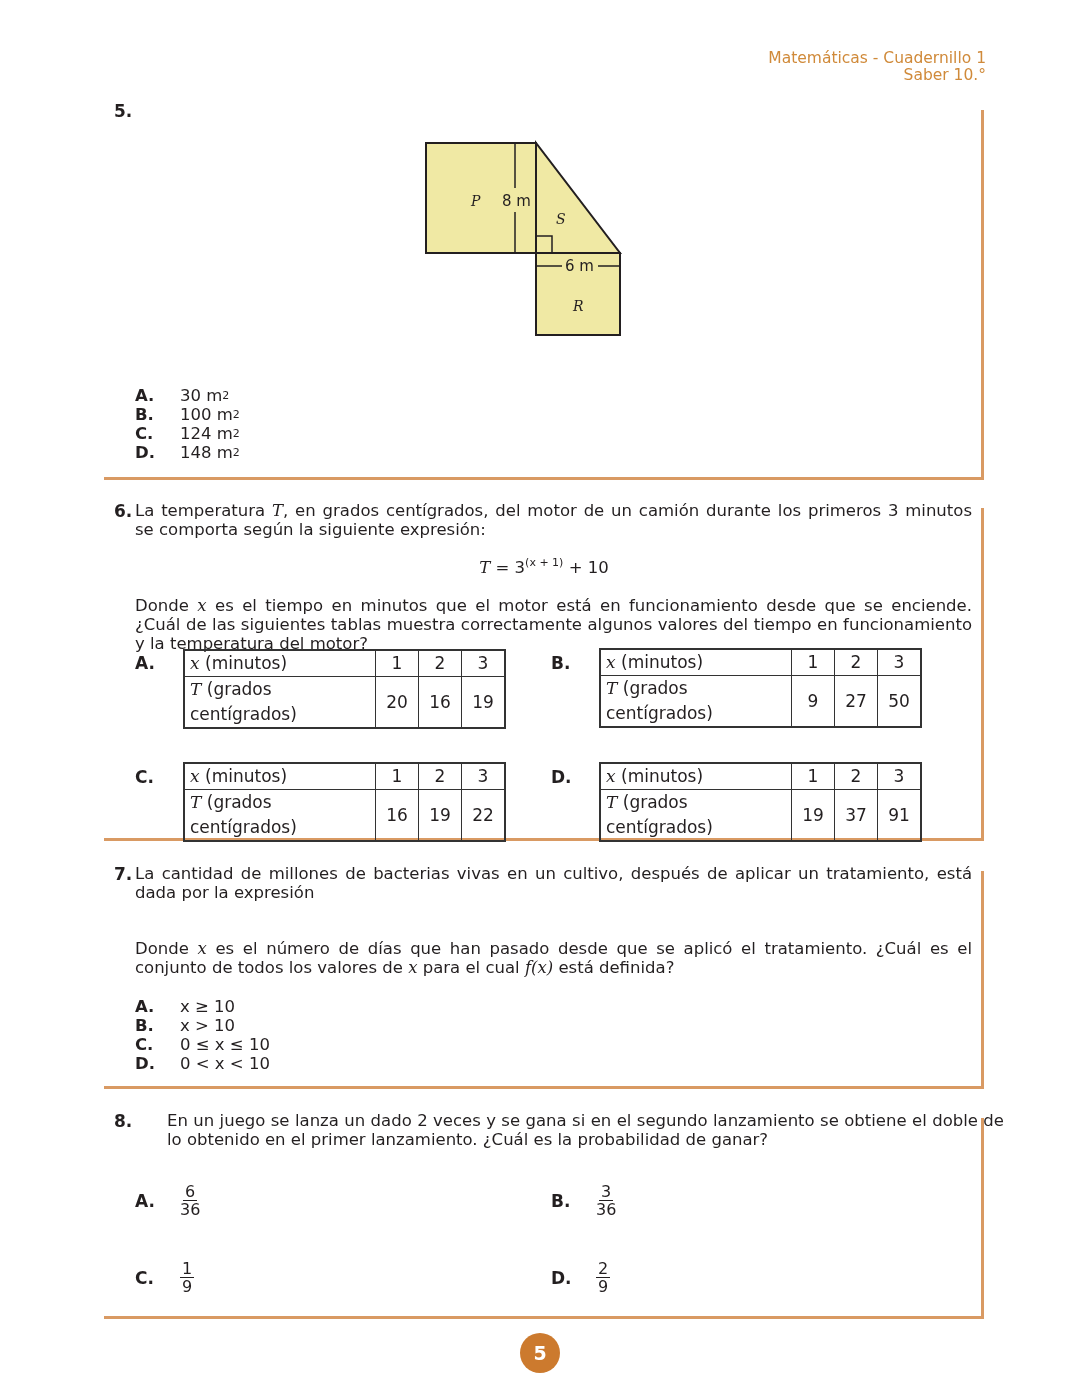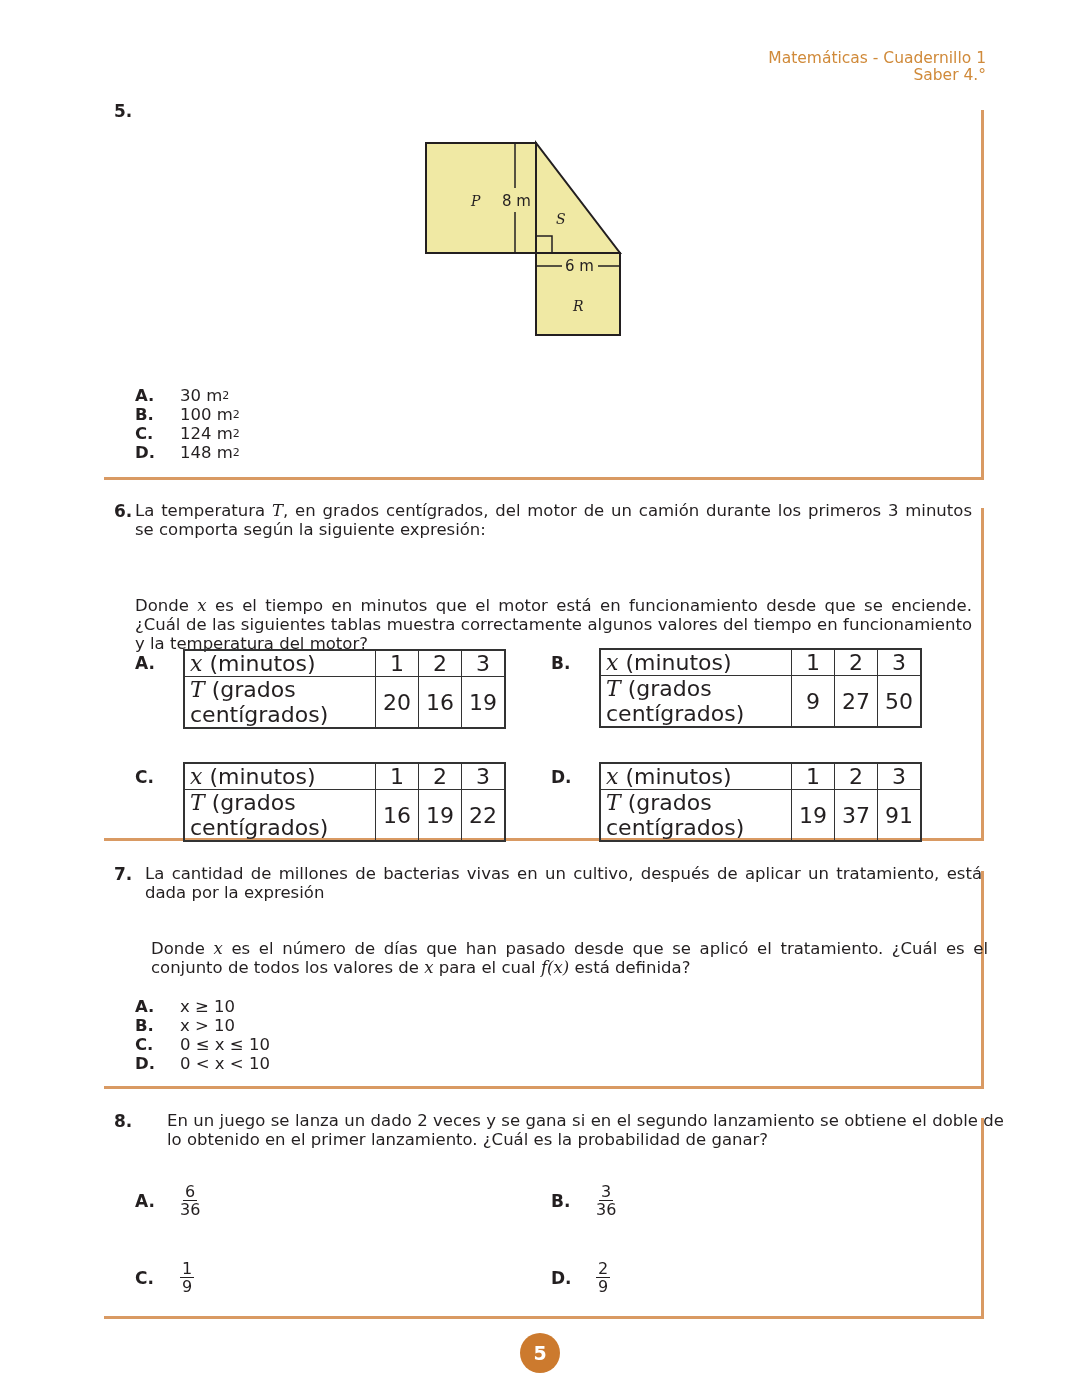--- a/index.html
+++ b/index.html
@@ -16,42 +16,42 @@
   .q .frame-r { position: absolute; right: 0; width: 3px; background: #d99a63; }
   .q .frame-b { position: absolute; left: 0; right: 0; height: 3px; background: #d99a63; }
   .qnum { position: absolute; left: 10px; font-weight: bold; font-size: 17px; }
   .qtext { position: absolute; left: 31px; width: 837px; line-height: 19px; text-align: justify; font-size: 16.5px; }
   .it { font-family: "DejaVu Serif", "Liberation Serif", serif; font-style: italic; }
   .opts { position: absolute; left: 31px; line-height: 19px; }
   .opt { display: flex; }
   .opt .lbl { font-weight: bold; width: 45px; }
   .formula { position: absolute; left: 0; right: 0; text-align: center; font-size: 16.5px; }
   sup { font-size: 11px; }
-  table.vt { border-collapse: collapse; font-size: 22px; position: absolute; }
+  table.vt { border-collapse: collapse; font-size: 17px; position: absolute; }
   table.vt td { border: 1px solid #333; padding: 0 5px; height: 25px; line-height: 25px; }
   table.vt { border: 2px solid #333; }
   table.vt td.h { width: 180px; }
   table.vt td.n { width: 32px; text-align: center; }
   .tlbl { position: absolute; font-weight: bold; font-size: 17px; }
   .frac { display: inline-flex; flex-direction: column; align-items: center; font-size: 16px; line-height: 17px; vertical-align: middle; }
   .frac .num { border-bottom: 1.5px solid #231f20; padding: 0 2px; }
   .fopt { position: absolute; display: flex; align-items: center; }
   .fopt .lbl { font-weight: bold; width: 45px; font-size: 17px; }
   .pagenum {
     position: absolute; left: 520px; top: 1333px; width: 40px; height: 40px;
     border-radius: 50%; background: #cc7a2e; color: #fff; font-weight: bold;
     font-size: 19px; text-align: center; line-height: 40px;
   }
 </style>
 </head>
 <body>
 
 <div class="header">
   <div>Matemáticas - Cuadernillo 1</div>
-  <div>Saber 4.°</div>
+  <div>Saber 10.°</div>
 </div>
 
 <div class="q" style="top:100px;height:380px;">
   <div class="frame-r" style="top:10px;bottom:0;"></div>
   <div class="frame-b" style="bottom:0;"></div>
   <div class="qnum" style="top:1px;">5.</div>
   <svg style="position:absolute;left:320px;top:40px;" width="200" height="200" viewBox="0 0 200 200">
     <rect x="2" y="3" width="110" height="110" fill="#f0e9a4" stroke="#231f20" stroke-width="2"></rect>
     <polygon points="112,3 112,113 196,113" fill="#f0e9a4" stroke="#231f20" stroke-width="2"></polygon>
     <rect x="112" y="113" width="84" height="82" fill="#f0e9a4" stroke="#231f20" stroke-width="2"></rect>
@@ -90,20 +90,23 @@
   </div>
 </div>
 
 <div class="q" style="top:500px;height:341px;">
   <div class="frame-r" style="top:8px;bottom:0;"></div>
   <div class="frame-b" style="bottom:0;"></div>
   <div class="qnum" style="top:1px;">6.</div>
   <div class="qtext" style="top:1px;">
     <span>La temperatura </span><span class="it">T</span><span>, en grados centígrados, del motor de un camión durante los primeros 3 minutos se comporta según la siguiente expresión:</span>
   </div>
+  <div class="formula" style="top:56px;">
+    <span class="it">T</span><span> = 3</span><sup>(x + 1)</sup><span> + 10</span>
+  </div>
   <div class="qtext" style="top:96px;">
     <span>Donde </span><span class="it">x</span><span> es el tiempo en minutos que el motor está en funcionamiento desde que se enciende. ¿Cuál de las siguientes tablas muestra correctamente algunos valores del tiempo en funcionamiento y la temperatura del motor?</span>
   </div>
 
   <div class="tlbl" style="left:31px;top:153px;">A.</div>
   <table class="vt" style="left:79px;top:149px;">
     <tbody>
         <tr>
           <td class="h"><span class="it">x</span><span> (minutos)</span></td>
           <td class="n">1</td>
@@ -171,22 +174,22 @@
           <td class="n">91</td>
         </tr>
   </tbody>
     </table>
 </div>
 
 <div class="q" style="top:863px;height:226px;">
   <div class="frame-r" style="top:8px;bottom:0;"></div>
   <div class="frame-b" style="bottom:0;"></div>
   <div class="qnum" style="top:1px;">7.</div>
-  <div class="qtext" style="top:1px;margin-left:10px;">La cantidad de millones de bacterias vivas en un cultivo, después de aplicar un tratamiento, está dada por la expresión</div>
-  <div class="qtext" style="top:76px;margin-left:16px;">
+  <div class="qtext" style="top:1px;">La cantidad de millones de bacterias vivas en un cultivo, después de aplicar un tratamiento, está dada por la expresión</div>
+  <div class="qtext" style="top:76px;">
     <span>Donde </span><span class="it">x</span><span> es el número de días que han pasado desde que se aplicó el tratamiento. ¿Cuál es el conjunto de todos los valores de </span><span class="it">x</span><span> para el cual </span><span class="it">f(x)</span><span> está definida?</span>
   </div>
   <div class="opts" style="top:134px;">
     <div class="opt">
         <span class="lbl">A.</span>
         <span>x ≥ 10</span>
       </div>
     <div class="opt">
         <span class="lbl">B.</span>
         <span>x &gt; 10</span>

